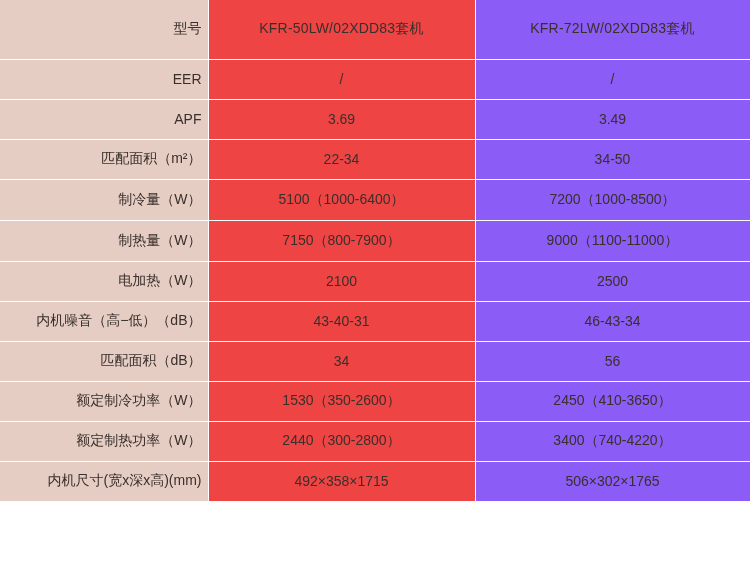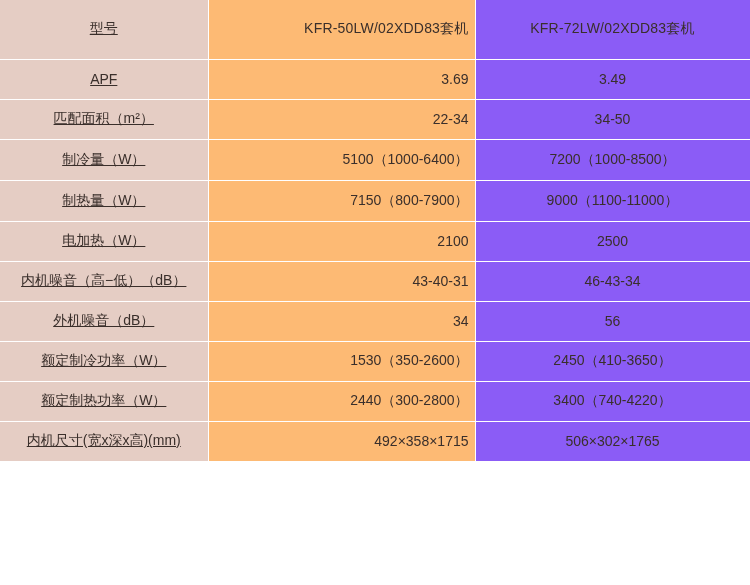--- a/index.html
+++ b/index.html
@@ -27,29 +27,28 @@
     border-bottom: 1px solid #ffffff;
     padding: 0 6px;
     font-size: 14px;
     color: #3a2f2b;
     box-sizing: border-box;
     overflow: hidden;
     white-space: nowrap;
   }
   .cell-label {
     background: #e5cdc4;
-    text-align: center;
+    text-align: right;
     padding-left: 16px;
     font-size: 14.5px;
     color: #2e2522;
-    text-decoration: underline;
   }
   .cell-a {
-    background: #fdba74;
-    text-align: right;
+    background: #ef4444;
+    text-align: center;
     color: #2e2522;
   }
   .cell-b {
     background: #8b5cf6;
     text-align: center;
     color: #2e2522;
   }
   tr.row-head td {
     height: 59px;
     font-size: 15px;
@@ -69,20 +68,25 @@
     <col class="c-b">
   </colgroup>
   <tbody>
     <tr class="row-head">
       <td class="cell-label">型号</td>
       <td class="cell-a">KFR-50LW/02XDD83套机</td>
       <td class="cell-b">KFR-72LW/02XDD83套机</td>
     </tr>
 
     <tr class="row-normal">
+      <td class="cell-label">EER</td>
+      <td class="cell-a">/</td>
+      <td class="cell-b">/</td>
+    </tr>
+    <tr class="row-normal">
       <td class="cell-label">APF</td>
       <td class="cell-a">3.69</td>
       <td class="cell-b">3.49</td>
     </tr>
     <tr class="row-normal">
       <td class="cell-label">匹配面积（m²）</td>
       <td class="cell-a">22-34</td>
       <td class="cell-b">34-50</td>
     </tr>
     <tr class="row-tall">
@@ -99,21 +103,21 @@
       <td class="cell-label">电加热（W）</td>
       <td class="cell-a">2100</td>
       <td class="cell-b">2500</td>
     </tr>
     <tr class="row-normal">
       <td class="cell-label">内机噪音（高−低）（dB）</td>
       <td class="cell-a">43-40-31</td>
       <td class="cell-b">46-43-34</td>
     </tr>
     <tr class="row-normal">
-      <td class="cell-label">外机噪音（dB）</td>
+      <td class="cell-label">匹配面积（dB）</td>
       <td class="cell-a">34</td>
       <td class="cell-b">56</td>
     </tr>
     <tr class="row-normal">
       <td class="cell-label">额定制冷功率（W）</td>
       <td class="cell-a">1530（350-2600）</td>
       <td class="cell-b">2450（410-3650）</td>
     </tr>
     <tr class="row-normal">
       <td class="cell-label">额定制热功率（W）</td>

